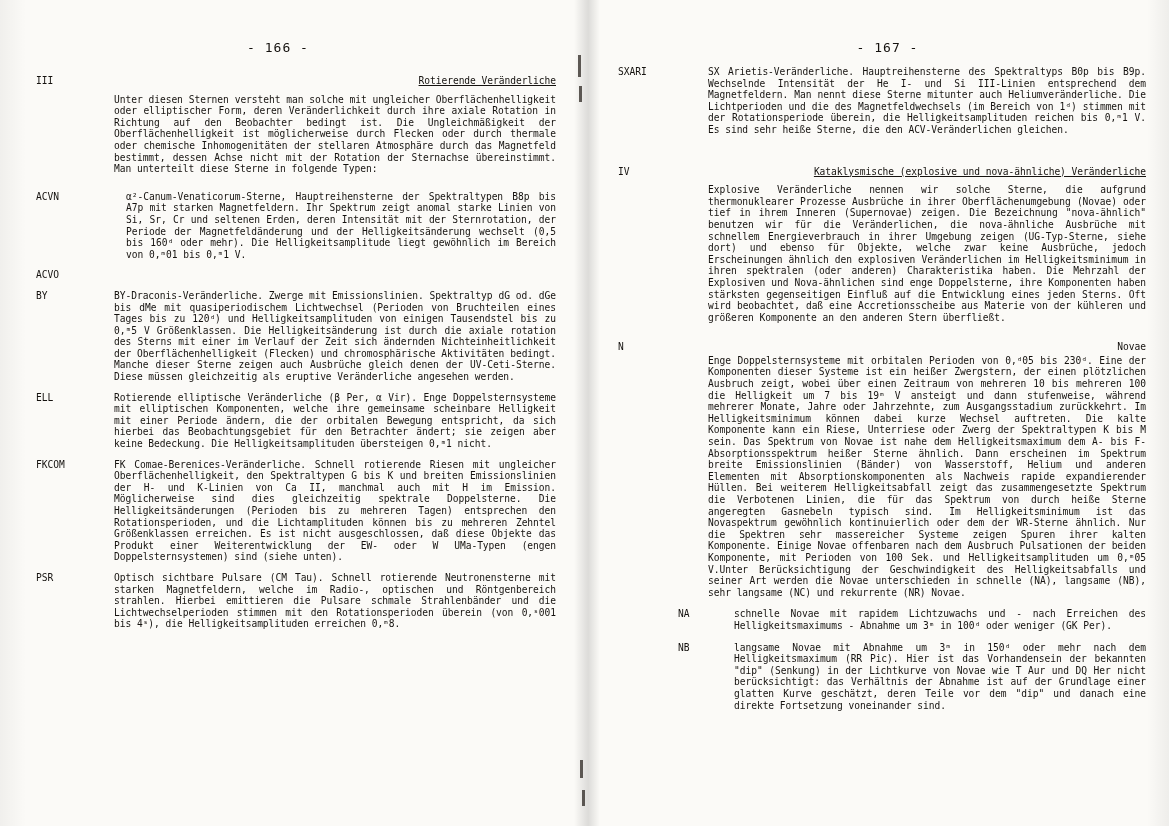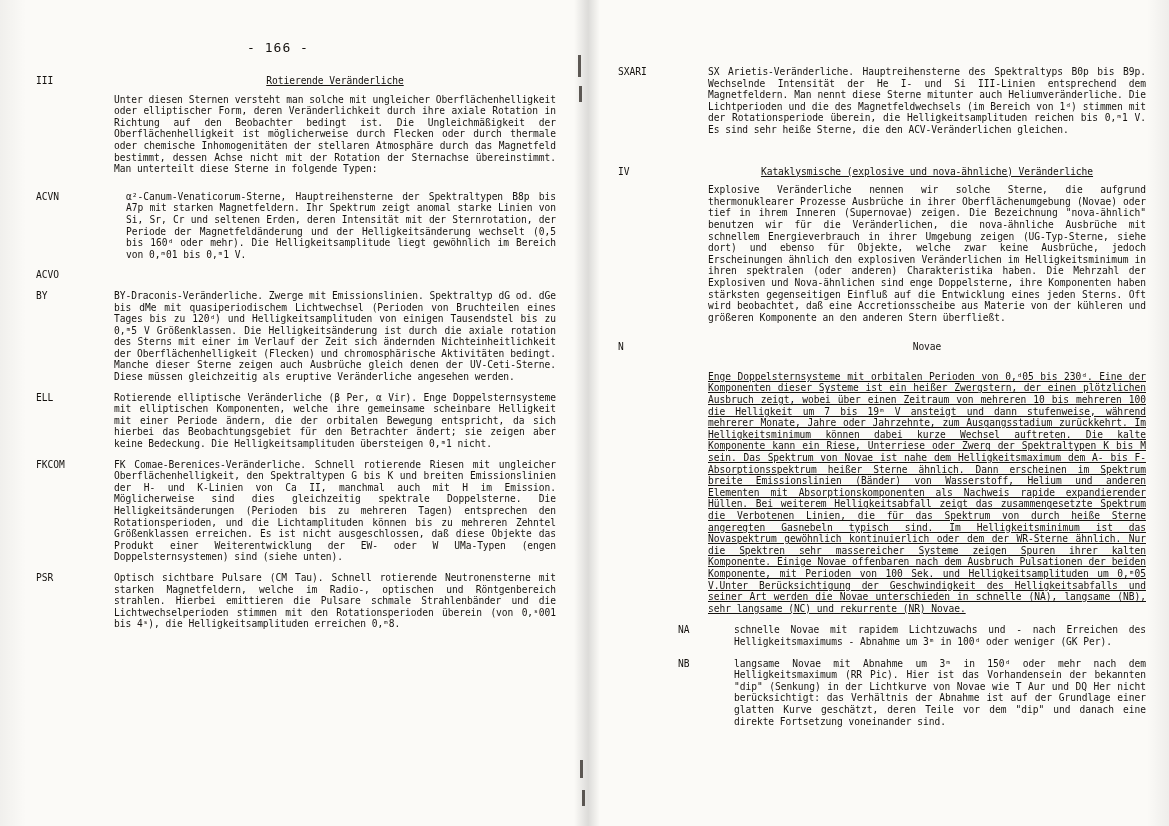--- a/index.html
+++ b/index.html
@@ -60,21 +60,21 @@
   .entry { display:flex; margin-top:9px; }
   .entry.tight { margin-top:7px; }
   .tag {
     flex:0 0 auto;
     width:74px;
     padding-right:4px;
     white-space:pre;
   }
   .tag.wide { width:86px; }
   .txt { flex:1 1 auto; text-align:justify; }
-  .txt.nj { text-align:center; }
+  .txt.nj { text-align:right; }
   .head { text-decoration:underline; }
   .sub { display:flex; margin-top:10px; margin-left:60px; }
   .sub .tag { width:52px; }
 </style>
 </head>
 <body>
 
 <div class="page">
 
   <div class="gutter"></div>
@@ -125,20 +125,21 @@
 
       <div class="entry">
         <div class="tag">PSR</div>
         <div class="txt">Optisch sichtbare Pulsare (CM Tau). Schnell rotierende Neutronensterne mit starken Magnetfeldern, welche im Radio-, optischen und Röntgenbereich strahlen. Hierbei emittieren die Pulsare schmale Strahlenbänder und die Lichtwechselperioden stimmen mit den Rotationsperioden überein (von 0,ˢ001 bis 4ˢ), die Helligkeitsamplituden erreichen 0,ᵐ8.</div>
       </div>
 
     </div>
   </div>
 
   <div class="col right">
+    <div class="pagenum">- 167 -</div>
 
     <div class="body">
 
       <div class="entry" style="margin-top:0;justify-content:flex-end;">
         <div class="tag wide">SXARI</div>
         <div class="txt">SX Arietis-Veränderliche. Hauptreihensterne des Spektraltyps B0p bis B9p. Wechselnde Intensität der He I- und Si III-Linien entsprechend dem Magnetfeldern. Man nennt diese Sterne mitunter auch Heliumveränderliche. Die Lichtperioden und die des Magnetfeldwechsels (im Bereich von 1ᵈ) stimmen mit der Rotationsperiode überein, die Helligkeitsamplituden reichen bis 0,ᵐ1 V. Es sind sehr heiße Sterne, die den ACV-Veränderlichen gleichen.</div>
       </div>
 
       <div class="entry" style="margin-top:30px;">
         <div class="tag wide">IV</div>
@@ -147,21 +148,21 @@
 
       <div class="entry tight">
         <div class="tag wide"></div>
         <div class="txt">Explosive Veränderliche nennen wir solche Sterne, die aufgrund thermonuklearer Prozesse Ausbrüche in ihrer Oberflächenumgebung (Novae) oder tief in ihrem Inneren (Supernovae) zeigen. Die Bezeichnung "nova-ähnlich" benutzen wir für die Veränderlichen, die nova-ähnliche Ausbrüche mit schnellem Energieverbrauch in ihrer Umgebung zeigen (UG-Typ-Sterne, siehe dort) und ebenso für Objekte, welche zwar keine Ausbrüche, jedoch Erscheinungen ähnlich den explosiven Veränderlichen im Helligkeitsminimum in ihren spektralen (oder anderen) Charakteristika haben. Die Mehrzahl der Explosiven und Nova-ähnlichen sind enge Doppelsterne, ihre Komponenten haben stärksten gegenseitigen Einfluß auf die Entwicklung eines jeden Sterns. Oft wird beobachtet, daß eine Accretionsscheibe aus Materie von der kühleren und größeren Komponente an den anderen Stern überfließt.</div>
       </div>
 
       <div class="entry" style="margin-top:18px;">
         <div class="tag wide">N</div>
         <div class="txt nj">Novae</div>
       </div>
-      <div class="entry tight" style="margin-top:18px;text-decoration:underline;">
+      <div class="entry tight" style="margin-top:2px;">
         <div class="tag wide"></div>
         <div class="txt">Enge Doppelsternsysteme mit orbitalen Perioden von 0,ᵈ05 bis 230ᵈ. Eine der Komponenten dieser Systeme ist ein heißer Zwergstern, der einen plötzlichen Ausbruch zeigt, wobei über einen Zeitraum von mehreren 10 bis mehreren 100 die Helligkeit um 7 bis 19ᵐ V ansteigt und dann stufenweise, während mehrerer Monate, Jahre oder Jahrzehnte, zum Ausgangsstadium zurückkehrt. Im Helligkeitsminimum können dabei kurze Wechsel auftreten. Die kalte Komponente kann ein Riese, Unterriese oder Zwerg der Spektraltypen K bis M sein. Das Spektrum von Novae ist nahe dem Helligkeitsmaximum dem A- bis F-Absorptionsspektrum heißer Sterne ähnlich. Dann erscheinen im Spektrum breite Emissionslinien (Bänder) von Wasserstoff, Helium und anderen Elementen mit Absorptionskomponenten als Nachweis rapide expandierender Hüllen. Bei weiterem Helligkeitsabfall zeigt das zusammengesetzte Spektrum die Verbotenen Linien, die für das Spektrum von durch heiße Sterne angeregten Gasnebeln typisch sind. Im Helligkeitsminimum ist das Novaspektrum gewöhnlich kontinuierlich oder dem der WR-Sterne ähnlich. Nur die Spektren sehr massereicher Systeme zeigen Spuren ihrer kalten Komponente. Einige Novae offenbaren nach dem Ausbruch Pulsationen der beiden Komponente, mit Perioden von 100 Sek. und Helligkeitsamplituden um 0,ᵐ05 V.Unter Berücksichtigung der Geschwindigkeit des Helligkeitsabfalls und seiner Art werden die Novae unterschieden in schnelle (NA), langsame (NB), sehr langsame (NC) und rekurrente (NR) Novae.</div>
       </div>
 
       <div class="sub">
         <div class="tag">NA</div>
         <div class="txt">schnelle Novae mit rapidem Lichtzuwachs und - nach Erreichen des Helligkeitsmaximums - Abnahme um 3ᵐ in 100ᵈ oder weniger (GK Per).</div>
       </div>
 
       <div class="sub">

